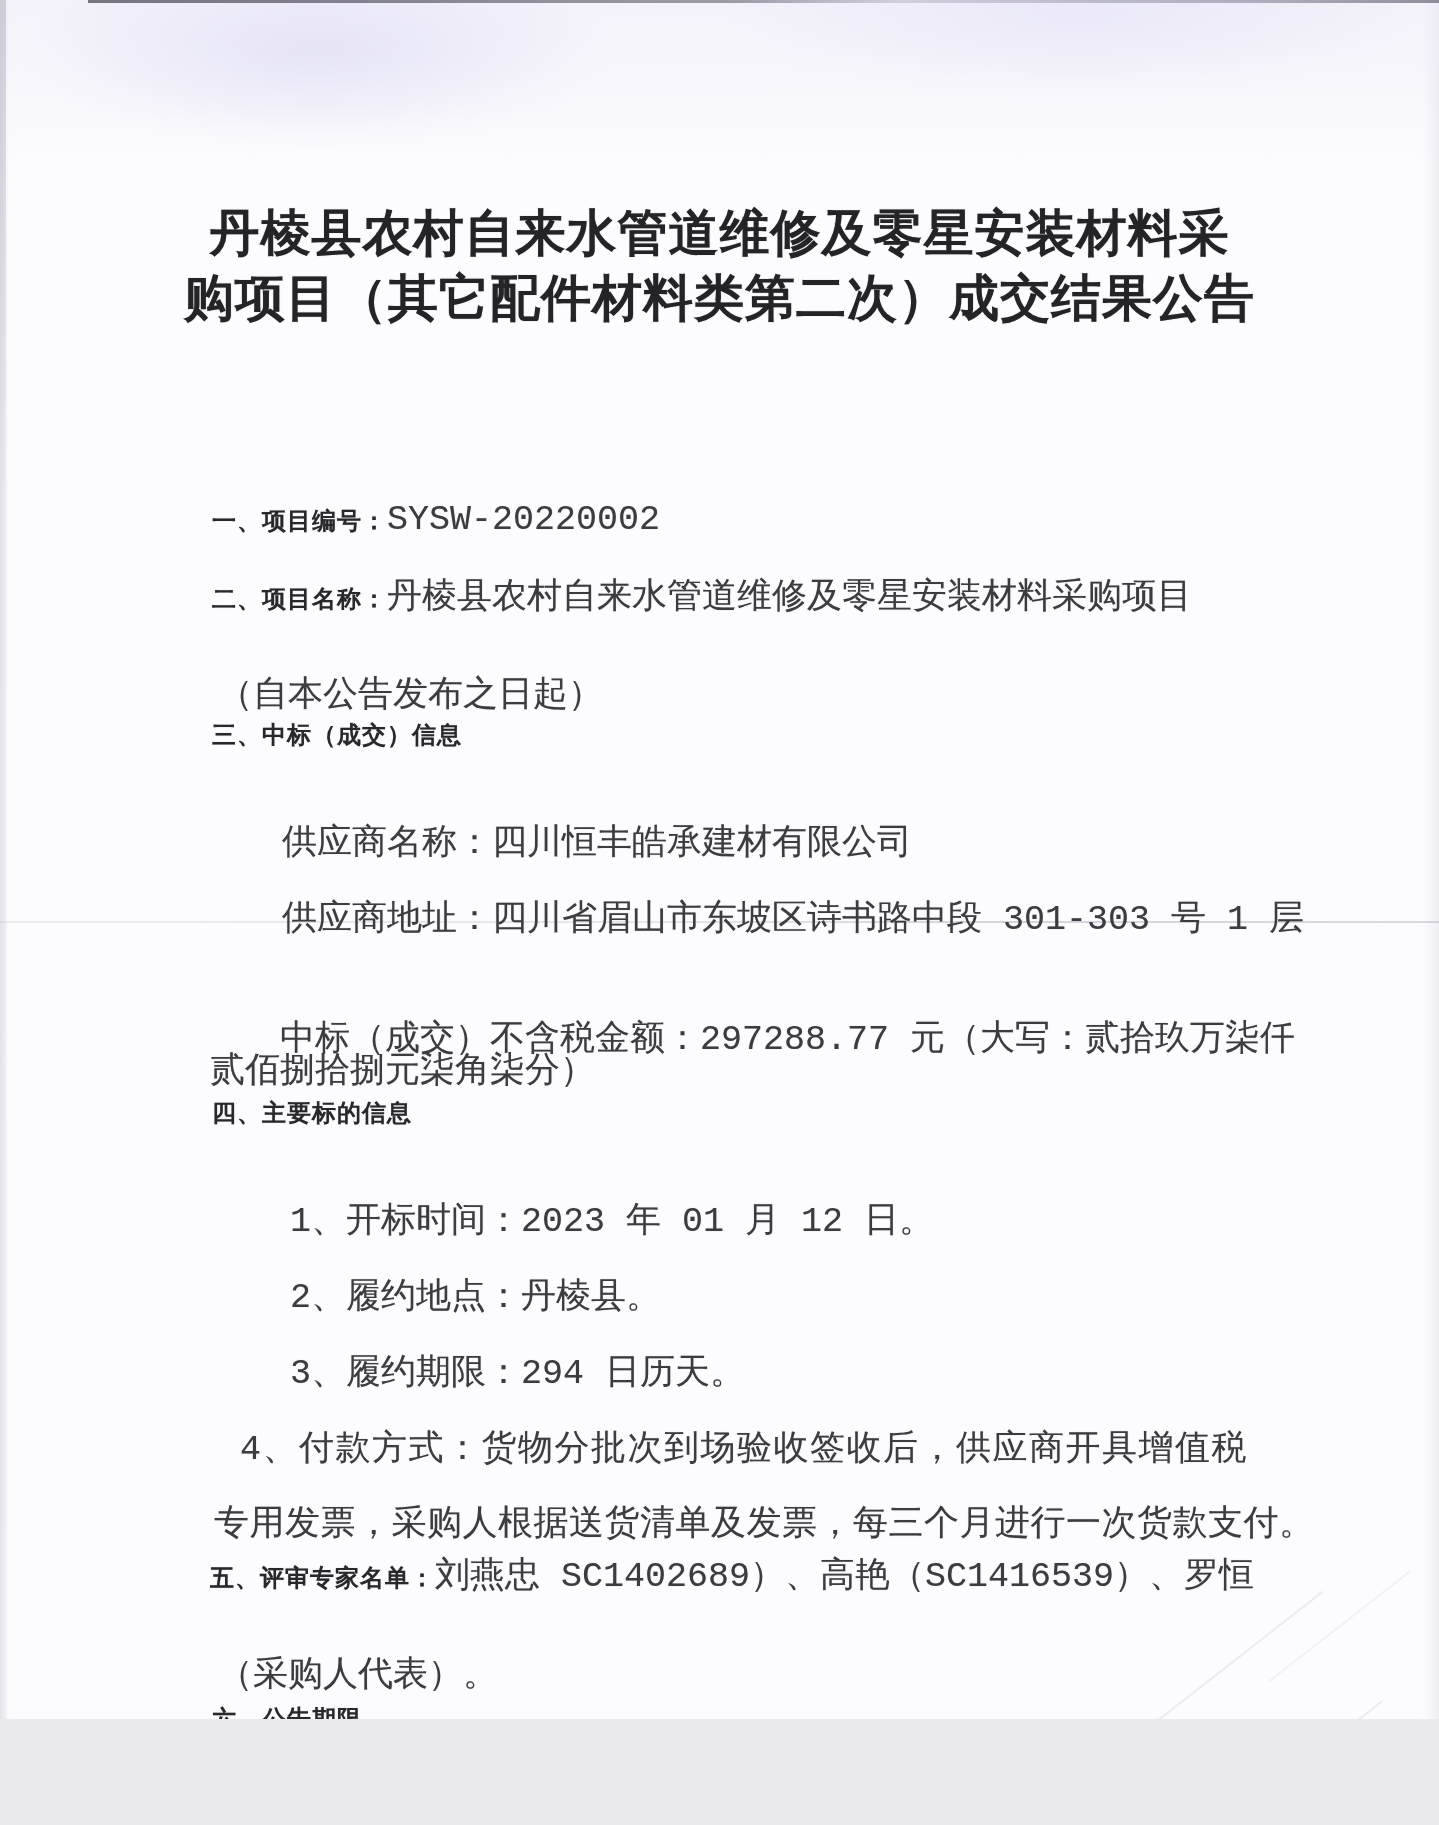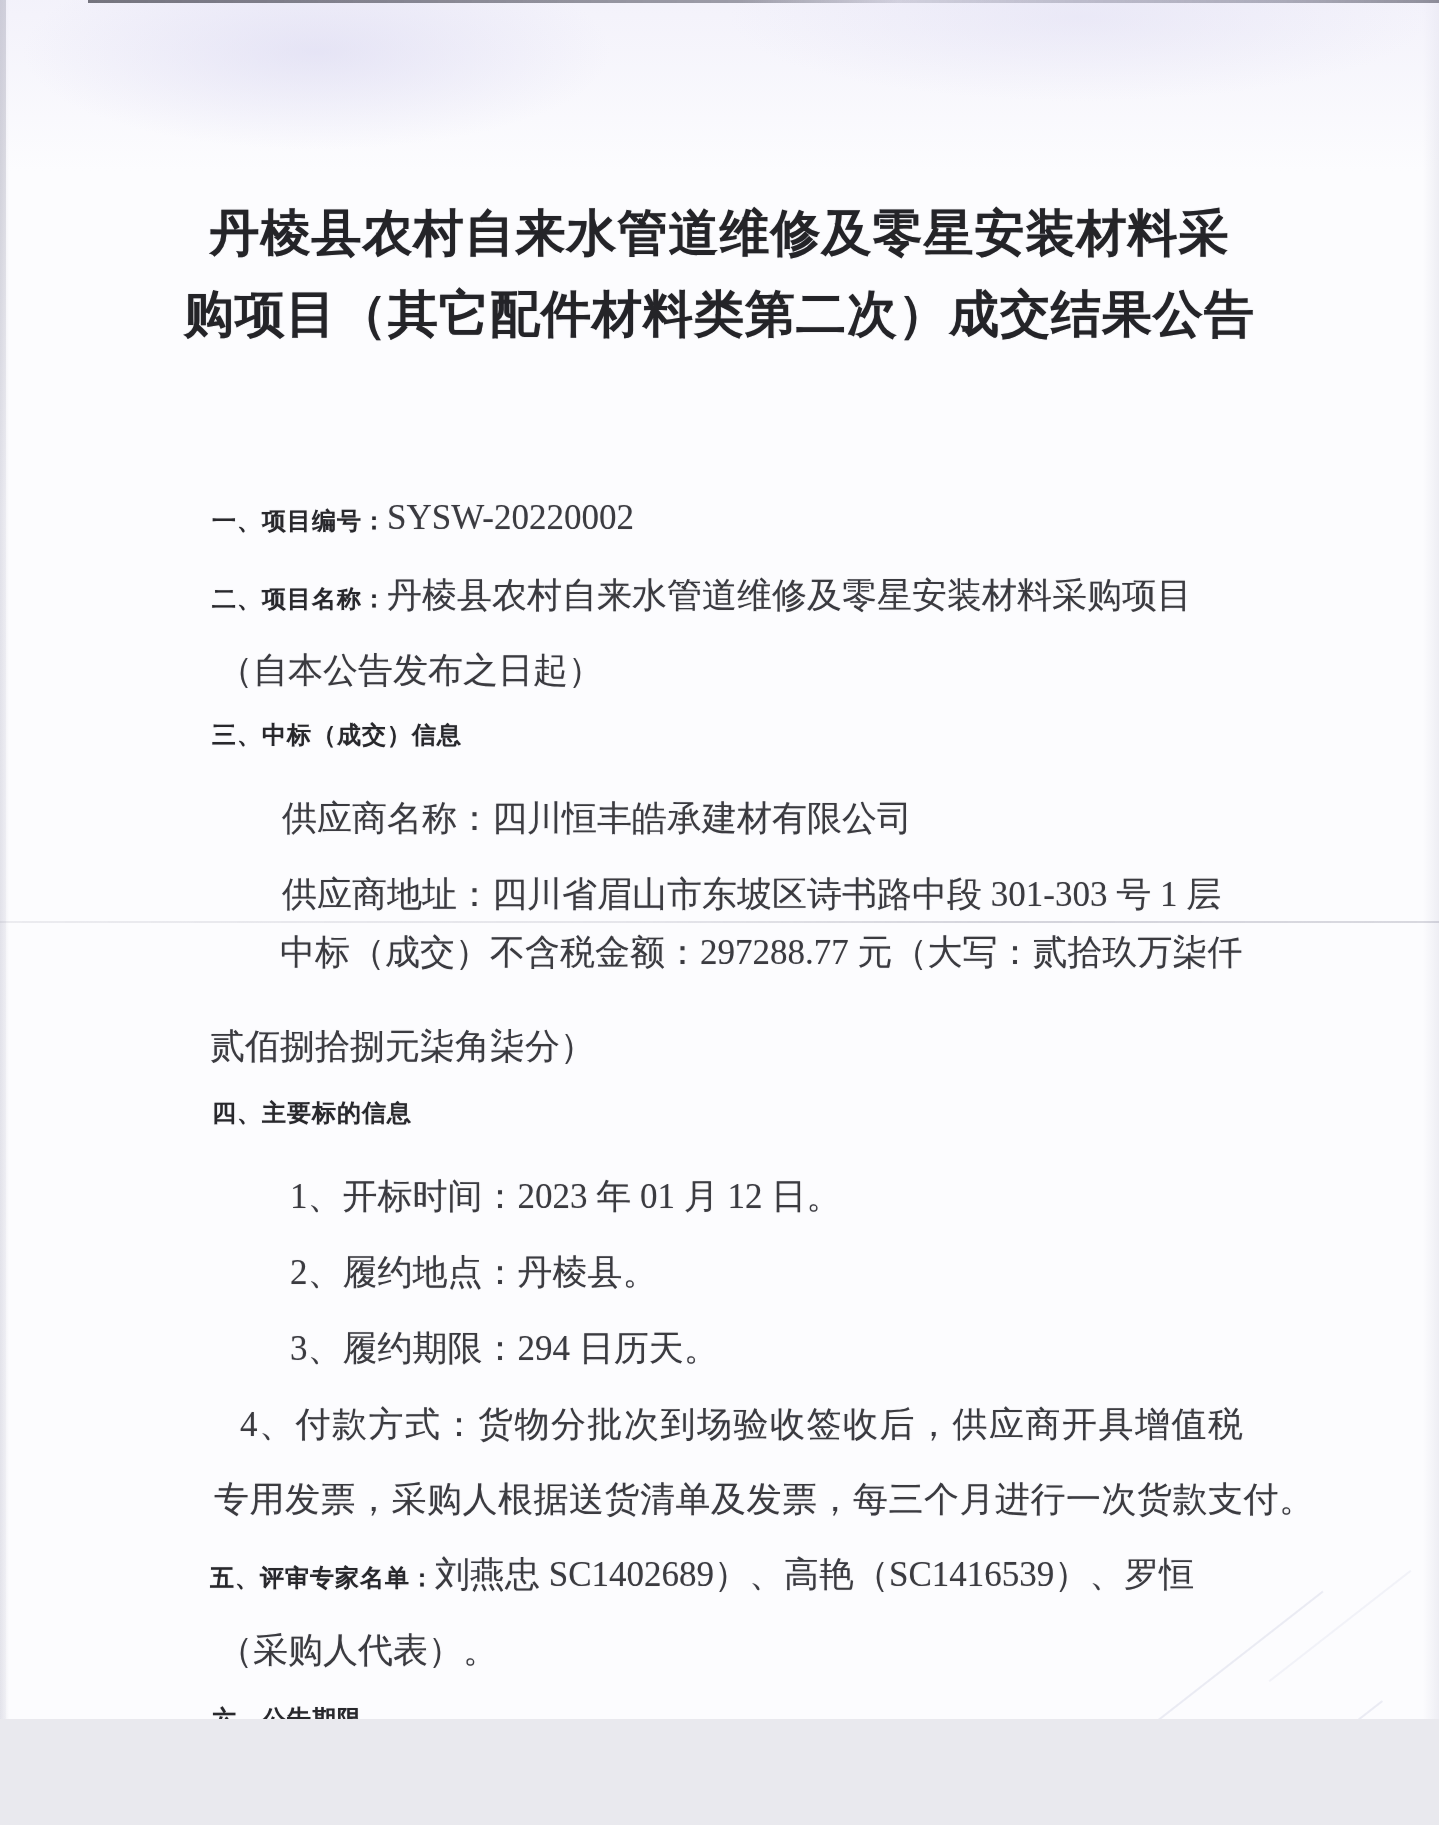--- a/index.html
+++ b/index.html
@@ -30,60 +30,60 @@
   .streak.a{width:330px;top:1692px;left:1028px;transform:rotate(-38deg);}
   .streak.b{width:260px;top:1780px;left:1150px;transform:rotate(-38deg);}
   .streak.c{width:180px;top:1625px;left:1250px;transform:rotate(-38deg);opacity:.6;}
 
   
   .line{position:absolute;white-space:nowrap;font-size:35px;color:#3b3b40;
     text-shadow:0 0 1px rgba(70,70,80,0.35);}
   .heading, .lbl{
     font-family:"Liberation Sans","DejaVu Sans",sans-serif;
     font-weight:700;color:#28282c;font-size:24px;letter-spacing:1px;text-align:center;}
-  .val{font-family:Liberation Serif, serif;font-weight:400;}
+  .val{font-family:Liberation Mono, monospace;font-weight:400;margin-top:23px;}
   .title-line{position:absolute;left:0;width:100%;text-align:center;
     font-family:"Liberation Serif","DejaVu Serif",serif;
     font-weight:700;font-size:50px;color:#242428;letter-spacing:1px;
     text-shadow:0 0 1px rgba(40,40,50,0.45);}
   .ls1{letter-spacing:1.5px;}
   .ls05{letter-spacing:0.5px;}
 </style>
 </head>
 <body>
 
 <div class="page">
 
   <div class="edge-top"></div>
   <div class="edge-left"></div>
   <div class="scan-hline"></div>
   <div class="streak a"></div>
   <div class="streak b"></div>
   <div class="streak c"></div>
 
   <div class="title-line" style="top:200px;">丹棱县农村自来水管道维修及零星安装材料采</div>
-  <div class="title-line" style="top:281px;text-align:center;">购项目（其它配件材料类第二次）成交结果公告</div>
+  <div class="title-line" style="top:265px;text-align:center;">购项目（其它配件材料类第二次）成交结果公告</div>
 
   <div class="line" style="top:498px;left:212px;">
     <span class="lbl">一、项目编号：</span><span class="val">SYSW-20220002</span>
   </div>
 
   <div class="line" style="top:572px;left:212px;">
     <span class="lbl">二、项目名称：</span><span class="val">丹棱县农村自来水管道维修及零星安装材料采购项目</span>
   </div>
 
   <div class="line val" style="top:647px;left:218px;">（自本公告发布之日起）</div>
 
   <div class="line heading" style="top:719px;left:212px;">三、中标（成交）信息</div>
 
   <div class="line val" style="top:795px;left:282px;">供应商名称：四川恒丰皓承建材有限公司</div>
 
   <div class="line val" style="top:871px;left:282px;">供应商地址：四川省眉山市东坡区诗书路中段 301-303 号 1 层</div>
 
-  <div class="line val" style="top:929px;left:280px;">中标（成交）不含税金额：297288.77 元（大写：贰拾玖万柒仟</div>
+  <div class="line val" style="top:991px;left:280px;">中标（成交）不含税金额：297288.77 元（大写：贰拾玖万柒仟</div>
 
   <div class="line val" style="top:1023px;left:210px;text-align:right;">贰佰捌拾捌元柒角柒分）</div>
 
   <div class="line heading" style="top:1097px;left:212px;">四、主要标的信息</div>
 
   <div class="line val" style="top:1173px;left:290px;">1、开标时间：2023 年 01 月 12 日。</div>
 
   <div class="line val" style="top:1249px;left:290px;">2、履约地点：丹棱县。</div>
 
   <div class="line val" style="top:1325px;left:290px;">3、履约期限：294 日历天。</div>

